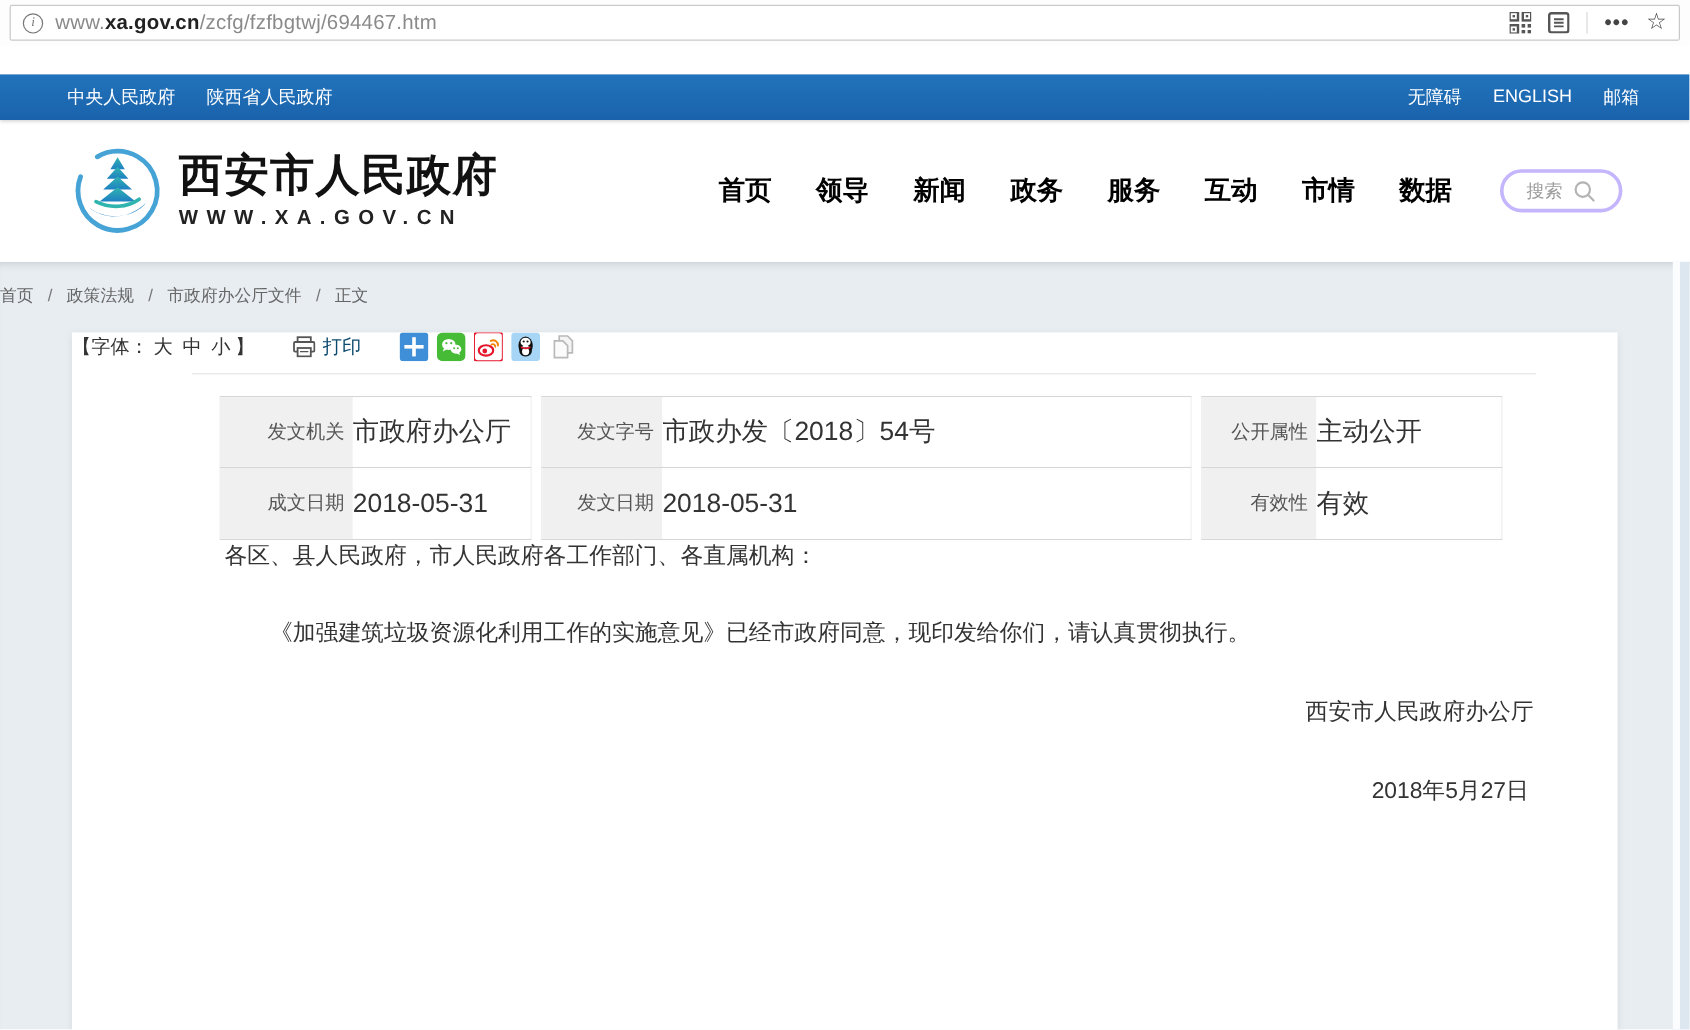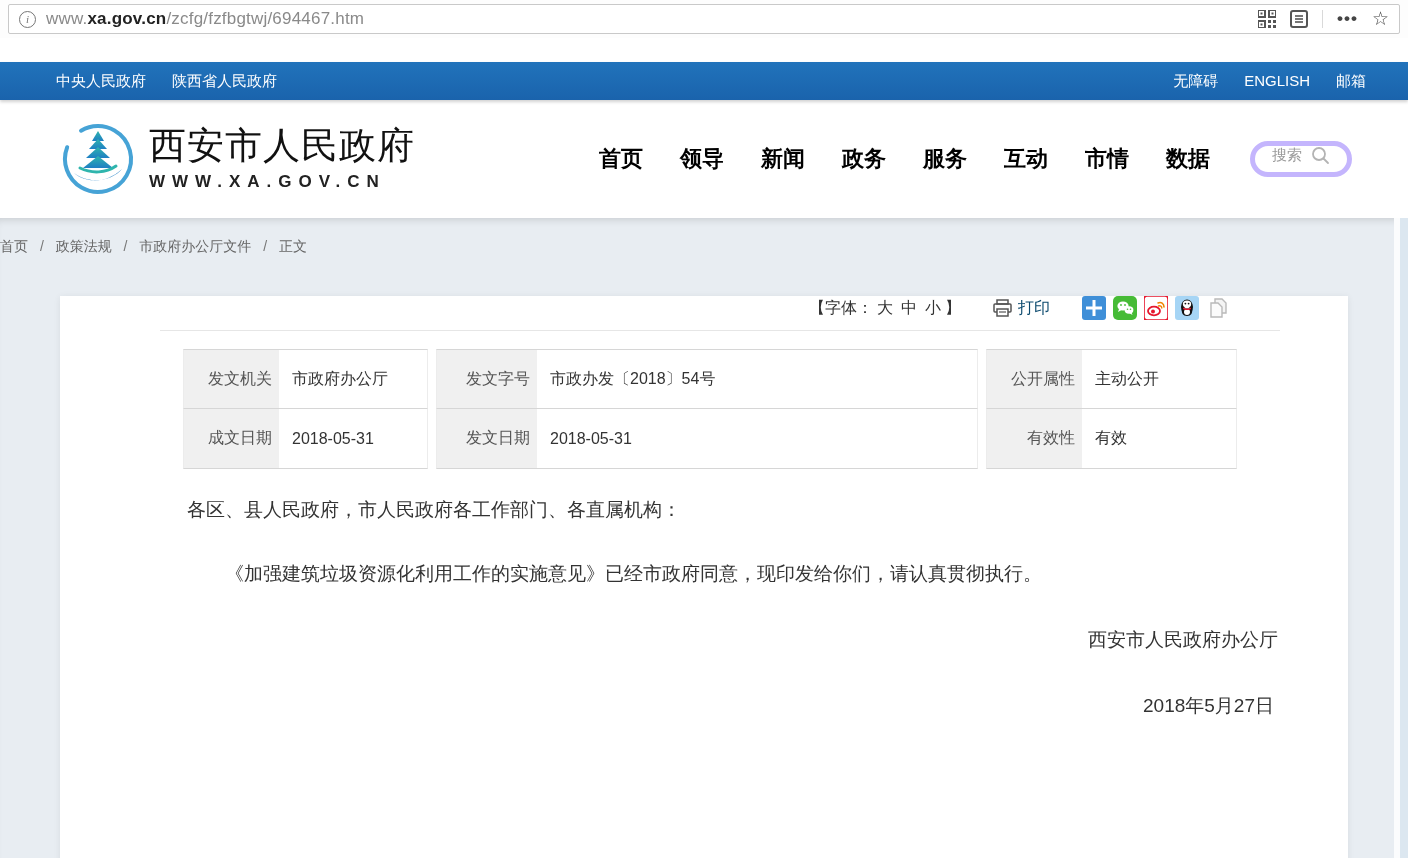--- a/index.html
+++ b/index.html
@@ -27,67 +27,67 @@
     display:flex; align-items:center; justify-content:space-between; padding:0 42px 0 56px;
     box-shadow:0 2px 3px rgba(0,0,0,.18); position:relative; z-index:3; }
   .topbar a { color:#fff; text-decoration:none; font-size:15px; }
   .topbar .grp { display:flex; gap:26px; }
 
   
   .site-header { height:118px; background:#fff; display:flex; align-items:center;
     padding:0 56px 0 60px; position:relative; z-index:2; }
   .logo-area { display:flex; align-items:center; gap:13px; }
   .logo-svg { width:76px; height:76px; display:block; }
-  .site-name { font-size:37px; font-weight:normal; color:#111; letter-spacing:1px; line-height:1.1; }
+  .site-name { font-size:37px; font-weight:bold; color:#111; letter-spacing:1px; line-height:1.1; }
   .site-url { font-size:17px; font-weight:bold; color:#222; letter-spacing:7px; margin-top:5px; }
   .main-nav { margin-left:auto; display:flex; gap:37px; align-items:center; }
   .main-nav a { font-size:22px; font-weight:bold; color:#000; text-decoration:none; }
-  .search-pill { margin-left:40px; width:102px; height:36px; border:5px solid #c4b5fd;
-    border-radius:18px; display:flex; justify-content:center; gap:9px;
+  .search-pill { margin-left:40px; width:102px; height:36px; border:3px solid #c4b5fd;
+    border-radius:18px; display:flex; align-items:center; justify-content:center; gap:9px;
     cursor:pointer; background:#fff; }
   .search-pill span { font-size:15px; color:#9b9b9b; }
 
   
   .content-bg { height:640px; background:#e8edf2; position:relative;
     box-shadow:inset 0 7px 8px -6px rgba(0,0,0,.16); }
   .edge-strip { position:absolute; top:0; right:0; width:14px; height:100%;
     background:#dce7f0; border-left:6px solid #fbfcfd; }
   .breadcrumb { text-align:left; padding:20px 45px 0 0; font-size:14px; color:#666; }
   .breadcrumb a { color:#666; text-decoration:none; }
   .breadcrumb .sep { margin:0 8px; color:#777; }
 
   .card { width:1288px; margin:14px 0 0 60px; background:#fff; min-height:620px;
     box-shadow:0 1px 7px rgba(0,0,0,.07); }
   .doc-title { text-align:center; padding:80px 60px 0 60px; font-size:31px; font-weight:500;
     color:#2b2b2b; letter-spacing:.5px; }
 
-  .toolbar { display:flex; align-items:center; justify-content:flex-end;
-    margin-top:40px; padding-right:118px; gap:32px; }
+  .toolbar { display:flex; align-items:center; 
+    margin-top:21px; padding-right:56px; gap:32px; }
   .font-widget { font-size:16px; color:#333; }
   .font-widget a { color:#333; text-decoration:none; margin:0 4px; cursor:pointer; }
   .print-btn { display:flex; align-items:center; gap:6px; font-size:16px; color:#0c4a6e; cursor:pointer; }
   .share-row { display:flex; align-items:center; gap:7px; }
   .share-ic { width:24px; height:24px; display:block; cursor:pointer; }
 
   .rule { border-bottom:1px solid #e6e6e6; margin:10px 68px 0 100px; }
 
   
   .meta-table { margin:18px 0 0 123px; width:1060px; }
   .meta-row { display:flex; gap:8px; }
   .meta-row + .meta-row .cellgrp { border-top:none; }
   .cellgrp { display:flex; height:60px; border-top:1px solid #d6d6d6; border-bottom:1px solid #d6d6d6;
     border-left:1px solid #ececec; border-right:1px solid #ececec; }
   .m-label { background:#f0f0f0; color:#555; font-size:16px; display:flex;
     align-items:center; justify-content:flex-end; padding-right:7px; }
-  .m-value { background:#fff; color:#333; font-size:16px; display:flex;
-    align-items:center; padding-left:13px; }
-  .w-l1{width:95px}.w-v1{width:148px}.w-l2{width:100px}.w-v2{width:440px}.w-l3{width:95px}.w-v3{width:154px}
+  .m-value { background:#fff; color:#333; font-size:22px; display:flex;
+    align-items:center; }
+  .w-l1{width:110px}.w-v1{width:148px}.w-l2{width:100px}.w-v2{width:440px}.w-l3{width:95px}.w-v3{width:154px}
 
   .doc-body { padding:0 70px 60px 127px; color:#333; }
-  .doc-body .p1 { margin-top:28px; font-size:19px;font-family:Liberation Serif, serif; }
+  .doc-body .p1 { font-size:19px;font-family:Liberation Serif, serif; }
   .doc-body .p2 { margin-top:38px; font-size:19px; text-indent:2em; }
   .sig-line { margin-top:40px; font-size:19px; text-align:right; }
   .date-line { margin-top:40px; font-size:19px; text-align:right; padding-right:4px; }
 </style>
 </head>
 <body>
 
 <div class="browser-bar">
   <div class="url-field">
     <div class="info-icon">i</div>

